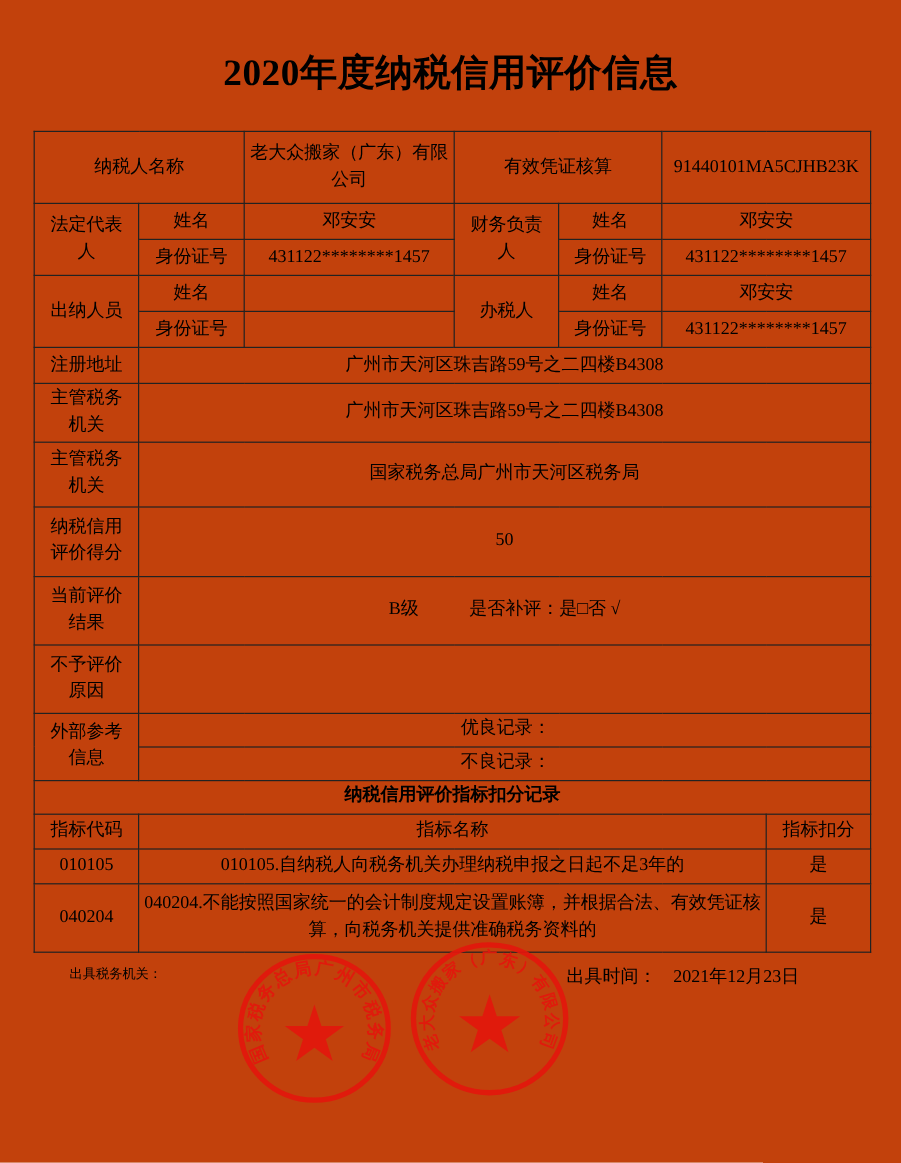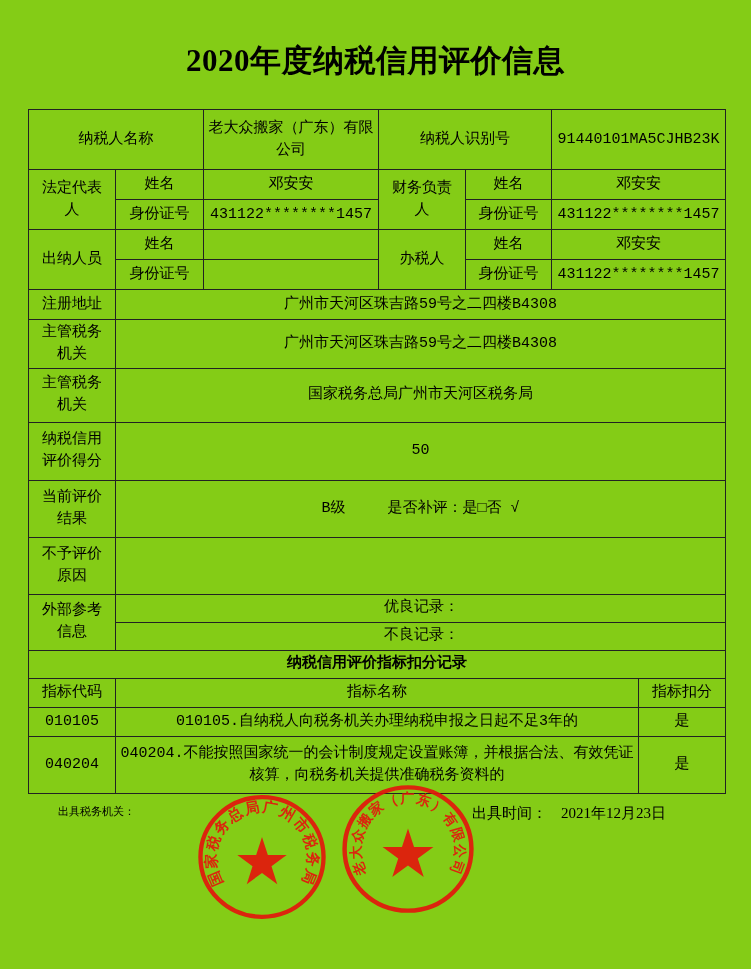--- a/index.html
+++ b/index.html
@@ -1,26 +1,26 @@
 <!DOCTYPE html>
 <html><head>
 <meta charset="utf-8">
 <style>
   html,body { margin:0; padding:0; background:#fff; }
   .page {
-    position:relative; width:751px; height:969px; background:#84cc16;
+    position:relative; width:751px; height:969px; background:#c2410c;
     font-family:"Liberation Serif","DejaVu Serif",serif; color:#000; overflow:hidden;
   }
   .title {
     padding-top:40px; text-align:center; font-size:31px; font-weight:bold;
     letter-spacing:0.5px;
   }
   table.main {
     border-collapse:collapse; table-layout:fixed;
-    width:697px; margin:27px 12px 0 28px;font-family:Liberation Mono, monospace;
+    width:697px; margin:27px 12px 0 28px;
   }
   td {
     border:1px solid #222; text-align:center; vertical-align:middle;
     font-size:15px; padding:2px 3px; line-height:1.45; overflow:hidden;
     word-break:break-all;
   }
   .lbl-tight { padding:2px 10px; }
   .lbl-wrap4 { padding:2px 12px; }
   .left { text-align:center; padding-left:5px; }
   .bold { font-weight:bold; }
@@ -52,21 +52,21 @@
       <col style="width:87px">
         <col style="width:86px">
         <col style="width:87px">
         <col style="width:87px">
     </colgroup>
 
     <tbody>
         <tr class="h60">
       <td colspan="2">纳税人名称</td>
       <td>老大众搬家（广东）有限公司</td>
-      <td colspan="2">纳税人识别号</td>
+      <td colspan="2">有效凭证核算</td>
       <td colspan="2">91440101MA5CJHB23K</td>
     </tr>
 
     <tr class="h30">
       <td rowspan="2" class="lbl-tight">法定代表人</td>
       <td>姓名</td>
       <td>邓安安</td>
       <td rowspan="2" class="lbl-tight">财务负责人</td>
       <td>姓名</td>
       <td colspan="2">邓安安</td>

